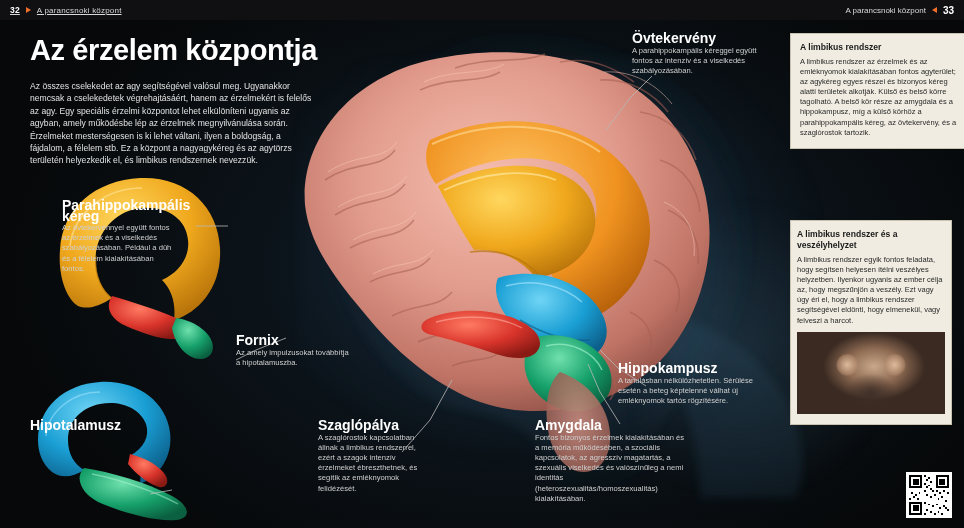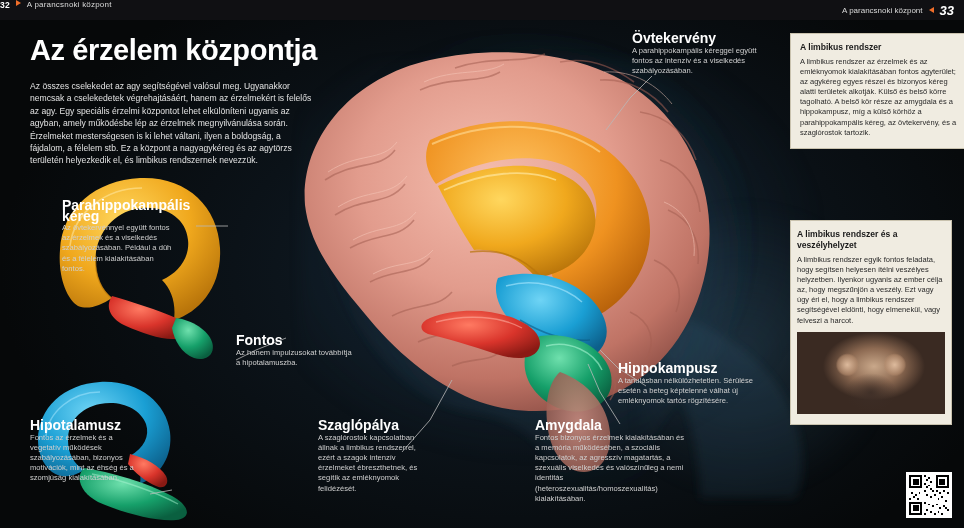--- a/index.html
+++ b/index.html
@@ -18,32 +18,32 @@
   }
 
   
   .topbar {
     position: absolute; top: 0; left: 0;
     width: 964px; height: 20px;
     background: #101013;
   }
   .folio-left {
     position: absolute; top: 0; left: 0;
-    height: 20px; display: flex; 
-    gap: 6px; 
-    font-size: 8px; color: #d9d9d9; letter-spacing: .2px;
+    height: 20px; display: flex; align-items: center;
+    gap: 6px; padding-left: 10px;
+    font-size: 8px; color: #d9d9d9; letter-spacing: .2px; text-decoration: underline;
   }
   .folio-left .num { font-weight: bold; font-size: 8.5px; color: #fff; }
   .folio-right {
     position: absolute; top: 0; right: 0;
     height: 20px; display: flex; align-items: center;
     gap: 6px; padding-right: 10px;
     font-size: 8px; color: #d9d9d9;
   }
-  .folio-right .num { font-weight: bold; font-size: 13px; color: #fff; font-style: italic; }
+  .folio-right .num { font-weight: bold; font-size: 10px; color: #fff; }
   .tri-r {
     width: 0; height: 0;
     border-left: 5px solid #f06e2a;
     border-top: 3.5px solid transparent;
     border-bottom: 3.5px solid transparent;
   }
   .tri-l {
     width: 0; height: 0;
     border-right: 5px solid #f06e2a;
     border-top: 3.5px solid transparent;
@@ -378,27 +378,26 @@
 
     <div class="headline">Az érzelem központja</div>
     <div class="intro">Az összes cselekedet az agy segítségével valósul meg. Ugyanakkor nemcsak a cselekedetek végrehajtásáért, hanem az érzelmekért is felelős az agy. Egy speciális érzelmi központot lehet elkülöníteni ugyanis az agyban, amely működésbe lép az érzelmek megnyilvánulása során. Érzelmeket mesterségesen is ki lehet váltani, ilyen a boldogság, a fájdalom, a félelem stb. Ez a központ a nagyagykéreg és az agytörzs területén helyezkedik el, és limbikus rendszernek nevezzük.</div>
 
     <div class="cap" style="left:30px; top:180px; width:110px;margin-left:32px;">
       <div class="t">Parahippokampális kéreg</div>
       <div class="b">Az övtekervénnyel együtt fontos az érzelmek és a viselkedés szabályozásában. Például a düh és a félelem kialakításában fontos.</div>
     </div>
 
     <div class="cap" style="left:236px; top:315px; width:118px;">
-      <div class="t">Fontos</div>
-      <div class="b">Az hanem impulzusokat továbbítja a hipotalamuszba.</div>
+      <div class="t">Fornix</div>
+      <div class="b">Az amely impulzusokat továbbítja a hipotalamuszba.</div>
     </div>
 
     <div class="cap" style="left:30px; top:400px; width:110px;">
       <div class="t">Hipotalamusz</div>
-      <div class="b">Fontos az érzelmek és a vegetatív működések szabályozásában, bizonyos motivációk, mint az éhség és a szomjúság kialakításában.</div>
     </div>
 
     <div class="cap" style="left:318px; top:400px; width:110px;">
       <div class="t">Szaglópálya</div>
       <div class="b">A szaglórostok kapcsolatban állnak a limbikus rendszerrel, ezért a szagok intenzív érzelmeket ébreszthetnek, és segítik az emléknyomok felidézését.</div>
     </div>
 
     <div class="cap" style="left:535px; top:400px; width:150px;">
       <div class="t">Amygdala</div>
       <div class="b">Fontos bizonyos érzelmek kialakításában és a memória működésében, a szociális kapcsolatok, az agresszív magatartás, a szexuális viselkedés és valószínűleg a nemi identitás (heteroszexualitás/homoszexualitás) kialakításában.</div>

